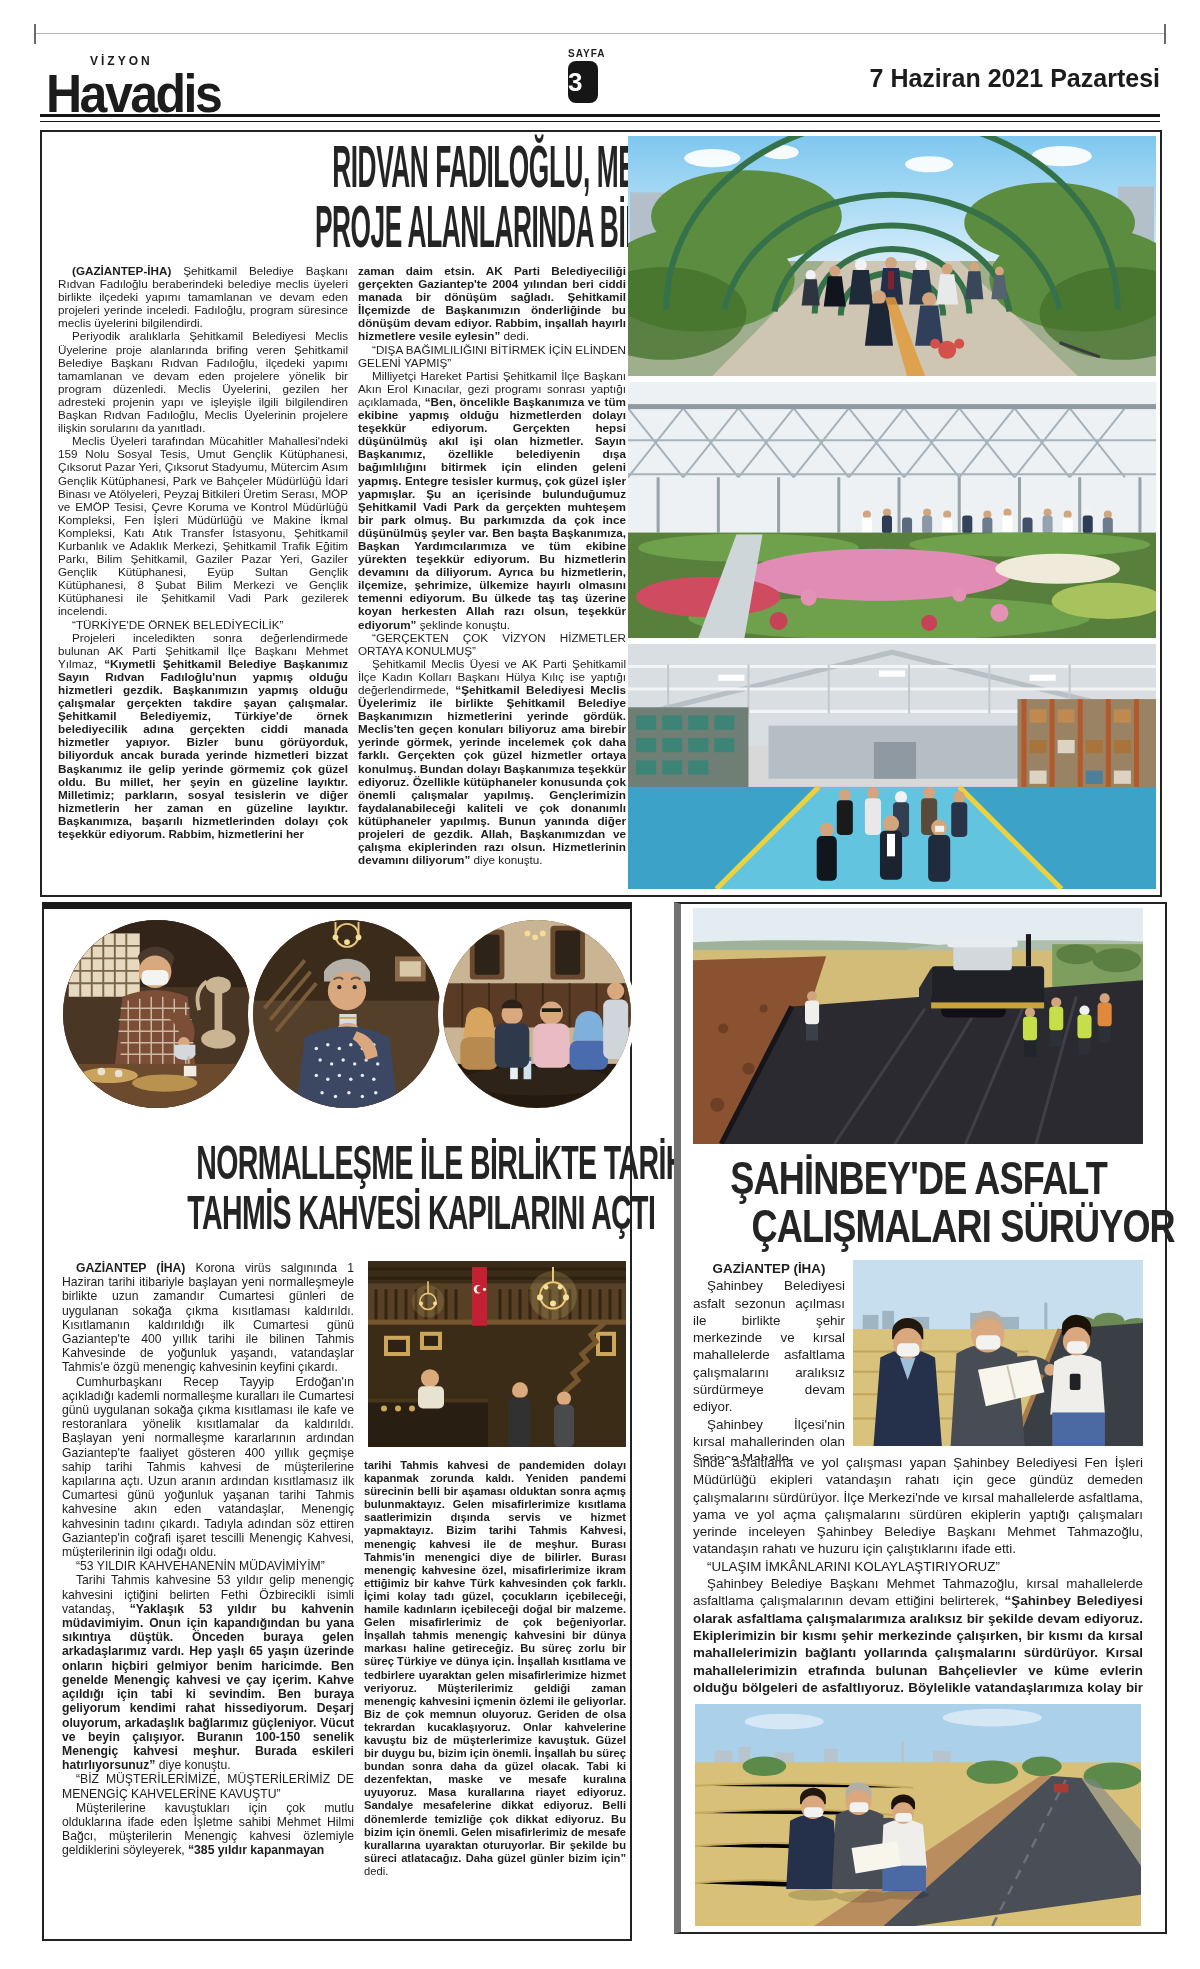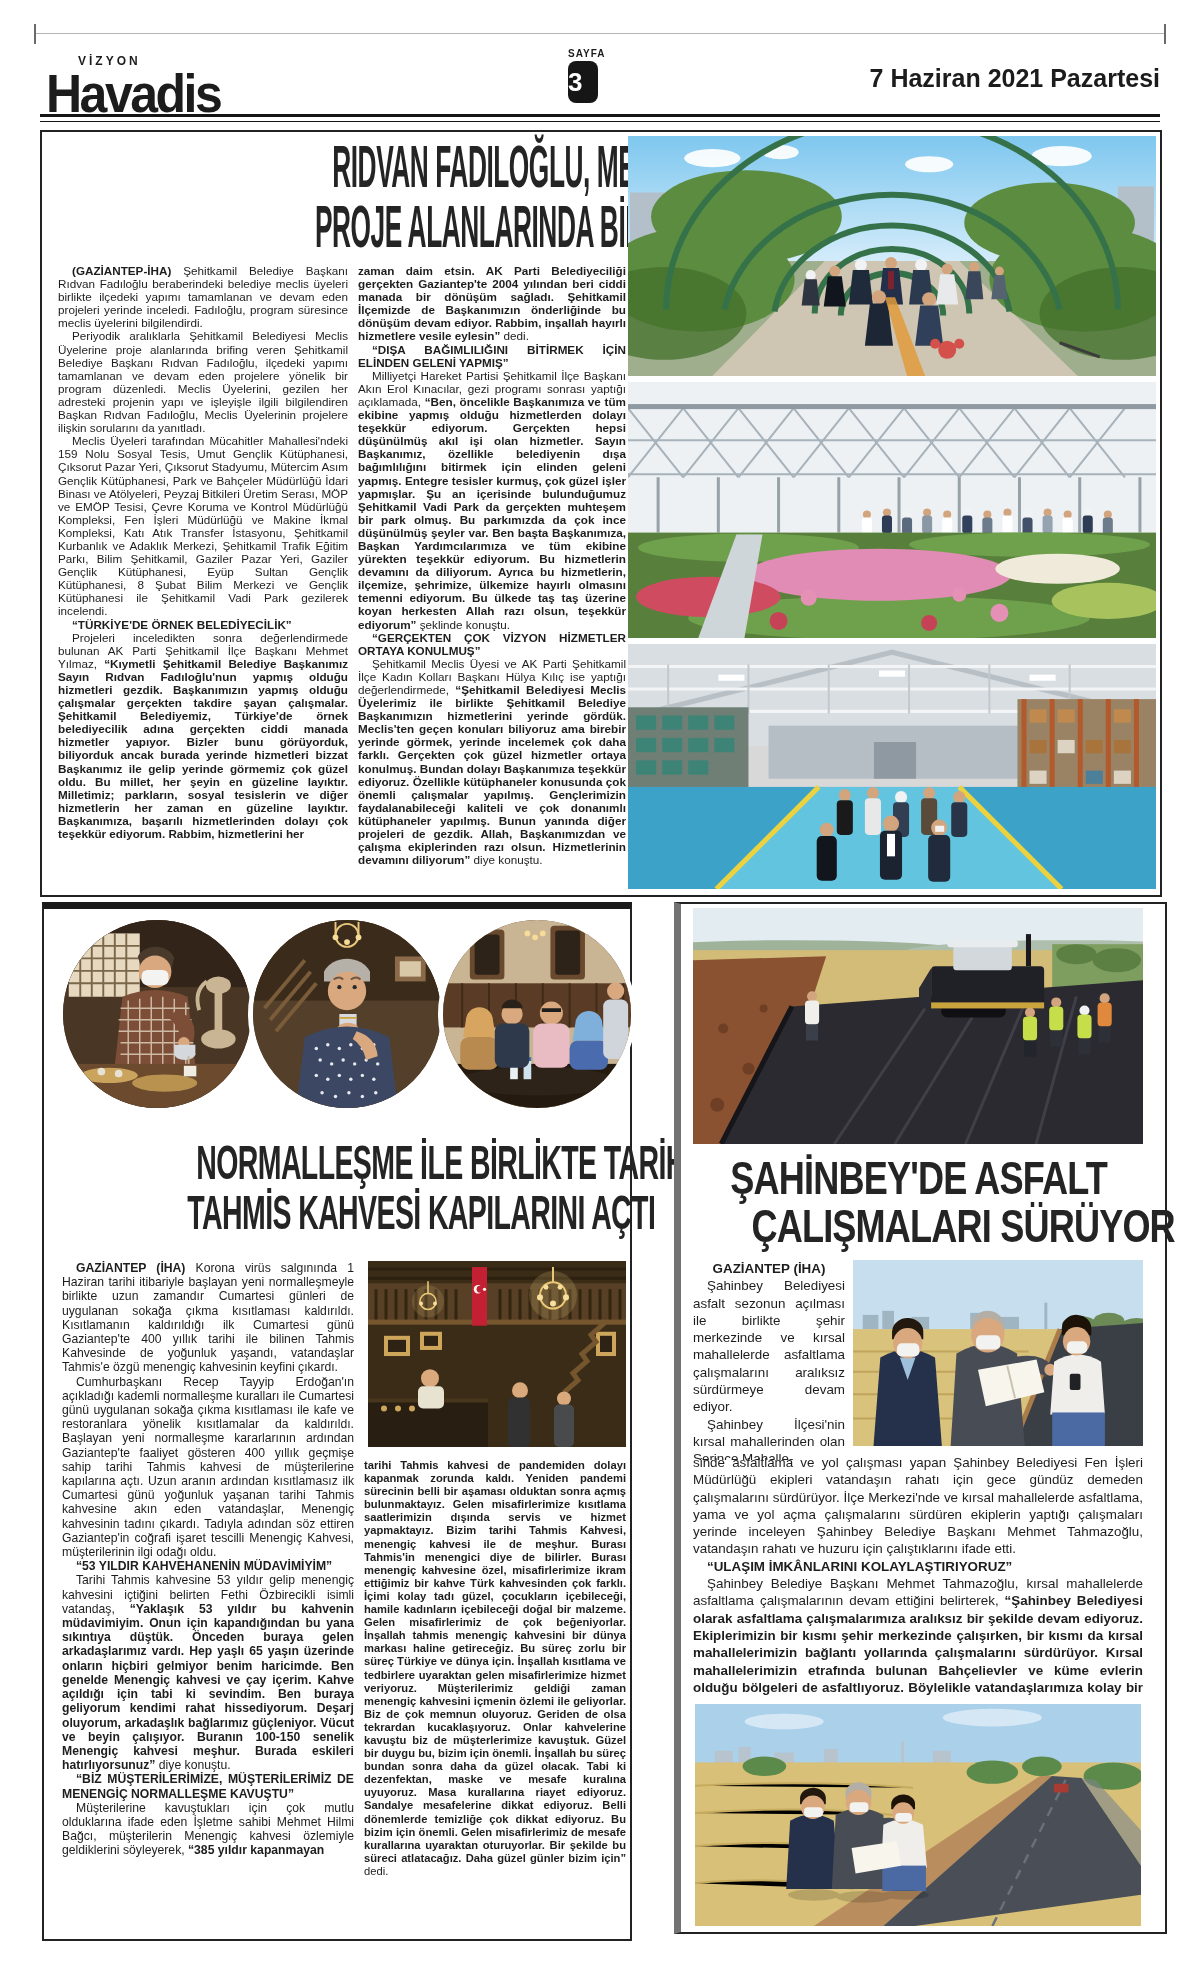--- a/index.html
+++ b/index.html
@@ -3,21 +3,21 @@
 <meta charset="utf-8">
 <style>
   html,body{margin:0;padding:0;background:#e9e9e9;}
   .page{position:relative;width:1200px;height:1969px;background:#fff;margin:0 auto;
         font-family:"Liberation Sans",sans-serif;color:#1c1c1c;overflow:hidden;}
   
   .crop{position:absolute;background:#8a8a8a;}
   
   .masthead{position:absolute;left:0;top:0;width:1200px;height:114px;}
   .brand{position:absolute;left:46px;top:54px;width:280px;height:60px;}
-  .brand .vizyon{position:absolute;left:32px;top:0;font-size:12px;font-weight:800;letter-spacing:3px;}
+  .brand .vizyon{position:absolute;left:44px;top:0;font-size:12px;font-weight:800;letter-spacing:3px;}
   .brand .havadis{position:absolute;left:0;top:8px;font-size:50px;font-weight:900;letter-spacing:-2.5px;
         transform:scaleY(1.08);transform-origin:top left;white-space:nowrap;}
   .badge{position:absolute;left:568px;top:48px;width:64px;text-align:left;}
   .badge .sayfa{display:block;font-size:10px;font-weight:800;letter-spacing:1px;}
   .badge .num{display:inline-block;margin-top:2px;width:30px;height:42px;background:#161616;border-radius:8px;
         color:#fff;font-size:26px;font-weight:800;line-height:42px;}
   .date{position:absolute;right:40px;top:64px;font-size:25px;font-weight:800;}
   .rule{position:absolute;left:40px;top:114px;width:1120px;height:0;border-top:3px solid #141414;}
   .rule2{position:absolute;left:40px;top:121px;width:1120px;height:0;border-top:1.5px solid #141414;}
   
@@ -31,21 +31,21 @@
   .h1l{left:6px;width:576px;font-size:56px;line-height:62px;}
   .h1l span{transform:scaleX(.47) scaleY(1.05);}
   .h2l{left:0;width:582px;font-size:46px;line-height:50px;}
   .h2l span{transform:scaleX(.62) scaleY(1.05);}
   .h3l{left:0;width:475px;font-size:44px;line-height:48px;}
   .h3l span{transform:scaleX(.82) scaleY(1.05);}
   
   .col{position:absolute;overflow:hidden;text-align:justify;color:#1d1d1d;}
   .para{margin:0;text-indent:14px;}
   .para.noind{text-indent:0;}
-  .para.sub{font-weight:700;text-indent:14px;}
+  .para.sub{font-weight:400;text-indent:14px;}
   .para.ctr{text-align:center;text-indent:0;font-weight:700;}
   .b{font-weight:700;}
   .t-a1{font-size:11.7px;line-height:13.1px;}
   .t-a2a{font-size:12.2px;line-height:14.2px;}
   .t-a2b{font-size:11.2px;line-height:13.1px;}
   .t-a3{font-size:13.4px;line-height:17.3px;}
   
   .ph{position:absolute;overflow:hidden;background:#d8d8d8;}
   .ph svg{display:block;width:100%;height:100%;}
   .circle{position:absolute;border-radius:50%;border:5px solid #fff;overflow:hidden;background:#5a4330;}
@@ -522,21 +522,21 @@
     </div>
 
     <div class="hl h2l" style="top:228px;"><span>NORMALLEŞME İLE BİRLİKTE TARİHİ</span></div>
     <div class="hl h2l" style="top:278px;"><span>TAHMİS KAHVESİ KAPILARINI AÇTI</span></div>
 
     <div class="col t-a2a" style="left:18px;top:352px;width:292px;height:662px;">
         <p class="para"><span class="b">GAZİANTEP (İHA) </span><span>Korona virüs salgınında 1 Haziran tarihi itibariyle başlayan yeni normalleşmeyle birlikte uzun zamandır Cumartesi günleri de uygulanan sokağa çıkma kısıtlaması kaldırıldı. Kısıtlamanın kaldırıldığı ilk Cumartesi günü Gaziantep'te 400 yıllık tarihi ile bilinen Tahmis Kahvesinde de yoğunluk yaşandı, vatandaşlar Tahmis'e özgü menengiç kahvesinin keyfini çıkardı.</span></p>
         <p class="para"><span>Cumhurbaşkanı Recep Tayyip Erdoğan'ın açıkladığı kademli normalleşme kuralları ile Cumartesi günü uygulanan sokağa çıkma kısıtlaması ile kafe ve restoranlara yönelik kısıtlamalar da kaldırıldı. Başlayan yeni normalleşme kararlarının ardından Gaziantep'te faaliyet gösteren 400 yıllık geçmişe sahip tarihi Tahmis kahvesi de müşterilerine kapılarına açtı. Uzun aranın ardından kısıtlamasız ilk Cumartesi günü yoğunluk yaşanan tarihi Tahmis kahvesine akın eden vatandaşlar, Menengiç kahvesinin tadını çıkardı. Tadıyla adından söz ettiren Gaziantep'in coğrafi işaret tescilli Menengiç Kahvesi, müşterilerinin ilgi odağı oldu.</span></p>
         <p class="para sub"><span>“53 YILDIR KAHVEHANENİN MÜDAVİMİYİM”</span></p>
         <p class="para"><span>Tarihi Tahmis kahvesine 53 yıldır gelip menengiç kahvesini içtiğini belirten Fethi Özbirecikli isimli vatandaş, </span><span class="b">“Yaklaşık 53 yıldır bu kahvenin müdavimiyim. Onun için kapandığından bu yana sıkıntıya düştük. Önceden buraya gelen arkadaşlarımız vardı. Hep yaşlı 65 yaşın üzerinde onların hiçbiri gelmiyor benim haricimde. Ben genelde Menengiç kahvesi ve çay içerim. Kahve açıldığı için tabi ki sevindim. Ben buraya geliyorum kendimi rahat hissediyorum. Deşarj oluyorum, arkadaşlık bağlarımız güçleniyor. Vücut ve beyin çalışıyor. Buranın 100-150 senelik Menengiç kahvesi meşhur. Burada eskileri hatırlıyorsunuz”</span><span> diye konuştu.</span></p>
-        <p class="para sub"><span>“BİZ MÜŞTERİLERİMİZE, MÜŞTERİLERİMİZ DE MENENGİÇ NORMALLEŞME KAVUŞTU”</span></p>
+        <p class="para sub"><span>“BİZ MÜŞTERİLERİMİZE, MÜŞTERİLERİMİZ DE MENENGİÇ KAHVELERİNE KAVUŞTU”</span></p>
         <p class="para"><span>Müşterilerine kavuştukları için çok mutlu olduklarına ifade eden İşletme sahibi Mehmet Hilmi Bağcı, müşterilerin Menengiç kahvesi özlemiyle geldiklerini söyleyerek, </span><span class="b">“385 yıldır kapanmayan</span></p>
       </div>
 
     <div class="ph" style="left:324px;top:352px;width:258px;height:186px;" role="img" aria-label="Tarihi Tahmis Kahvesi'nin avizeli iç mekânı">
       <svg viewBox="0 0 258 184" preserveAspectRatio="none">
         <rect width="258" height="184" fill="#2c1f12"></rect>
         <g stroke="#1c1208" stroke-width="3">
             <path d="M0,8 H258 M0,17 H258"></path>
           </g>
         <rect y="22" width="258" height="38" fill="#4a3520"></rect>

